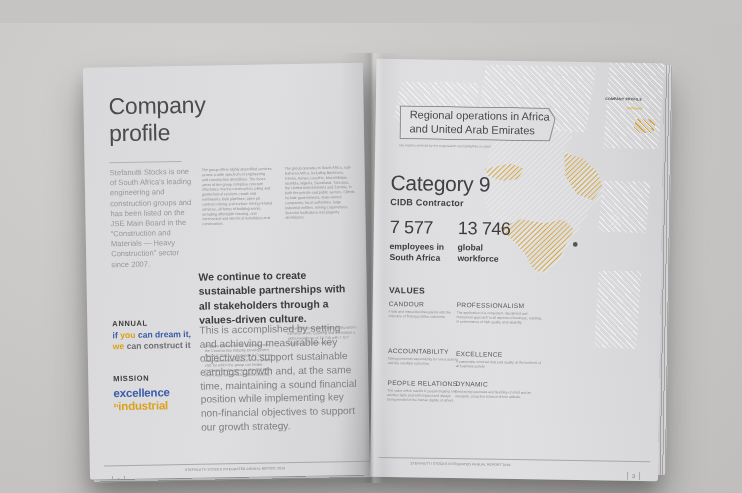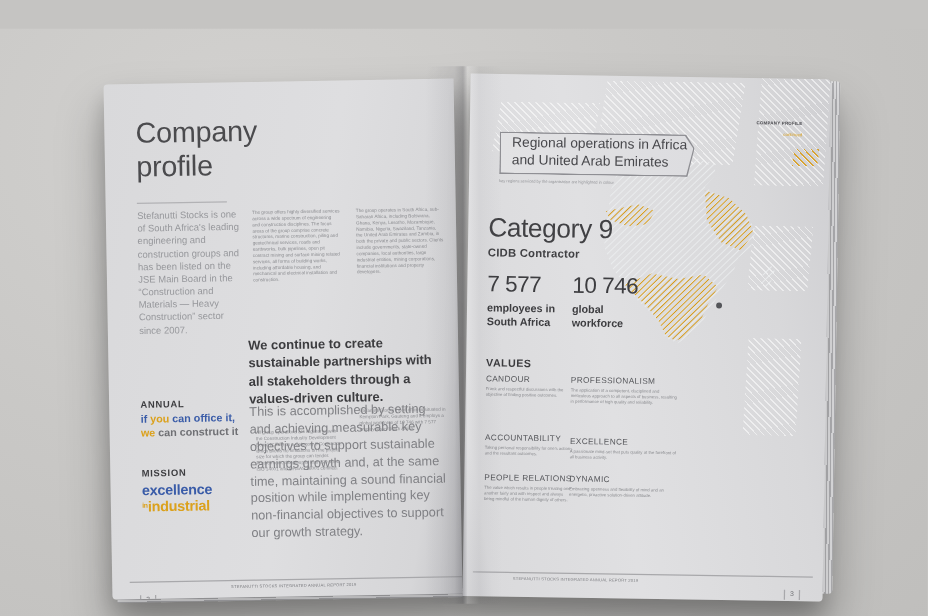--- a/index.html
+++ b/index.html
@@ -128,21 +128,21 @@
       </div>
       <div class="micro-wrap" style="left:200px;top:102px;width:70px;">
         <span class="micro">The group operates in South Africa, sub-Saharan Africa, including Botswana, Ghana, Kenya, Lesotho, Mozambique, Namibia, Nigeria, Swaziland, Tanzania, the United Arab Emirates and Zambia, in both the private and public sectors. Clients include governments, state-owned companies, local authorities, large industrial entities, mining corporations, financial institutions and property developers.</span>
         <span class="micro" style="margin-top:52px;">Stefanutti Stocks' head office is situated in Kempton Park, Gauteng and it employs a global workforce of 10 746 with 7 577 employees in South Africa.</span>
       </div>
 
       <div class="abs lp-lead" style="left:112px;top:205px;">We continue to create sustainable partnerships with all stakeholders through a values-driven culture.</div>
       <div class="abs lp-body" style="left:112px;top:258px;">This is accomplished by setting and achieving measurable key objectives to support sustainable earnings growth and, at the same time, maintaining a sound financial position while implementing key non-financial objectives to support our growth strategy.</div>
 
       <div class="abs vm-label" style="left:25px;top:252px;">ANNUAL</div>
-      <div class="abs vision-line" style="left:25px;top:263px;width:95px;"><span class="c-blue">if </span><span class="c-gold">you </span><span class="c-blue">can office it,</span><br><span class="c-gold">we </span><span class="c-gray">can construct it</span>
+      <div class="abs vision-line" style="left:25px;top:263px;width:95px;"><span class="c-blue">if </span><span class="c-gold">you </span><span class="c-blue">can dream it,</span><br><span class="c-gold">we </span><span class="c-gray">can construct it</span>
       </div>
 
       <div class="abs vm-label" style="left:25px;top:307px;">MISSION</div>
       <div class="abs" style="left:25px;top:320px;">
         <div class="mission-1">excellence</div>
         <div class="mission-2"><span class="mission-in">in</span><span>industrial</span>
         </div>
       </div>
 
       <div class="abs footer-line" style="left:14px;top:398px;width:266px;"></div>
@@ -201,21 +201,21 @@
 
       <div class="abs cat-title" style="left:16px;top:112px;">Category 9</div>
       <div class="abs cat-sub" style="left:16px;top:138px;">CIDB Contractor</div>
 
       <div class="abs" style="left:16px;top:158px;">
         <div class="stat-val">7 577</div>
         <div class="stat-label pre" style="margin-top:3px;">employees in
 South Africa</div>
       </div>
       <div class="abs" style="left:84px;top:158px;">
-        <div class="stat-val">10 746</div>
+        <div class="stat-val">13 746</div>
         <div class="stat-label pre" style="margin-top:3px;">global
 workforce</div>
       </div>
 
       <div class="abs values-title" style="left:16px;top:226px;">VALUES</div>
 
       <div class="value-item" style="left:16px;top:241px;width:70px;">
         <div class="value-name">CANDOUR</div>
         <div class="value-desc-wrap">
             <span class="micro" style="font-size:6.8px;">Frank and respectful discussions with the objective of finding positive outcomes.</span>

